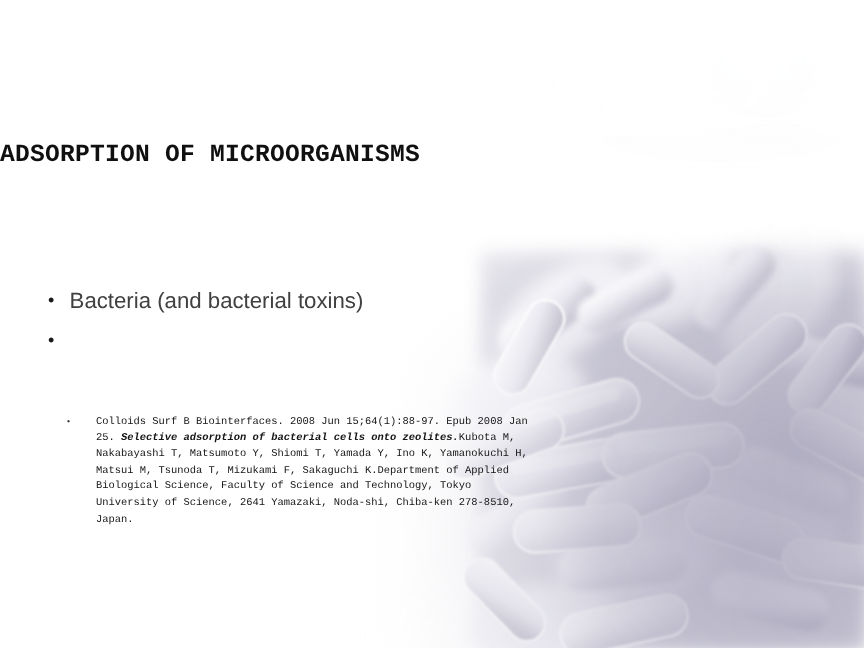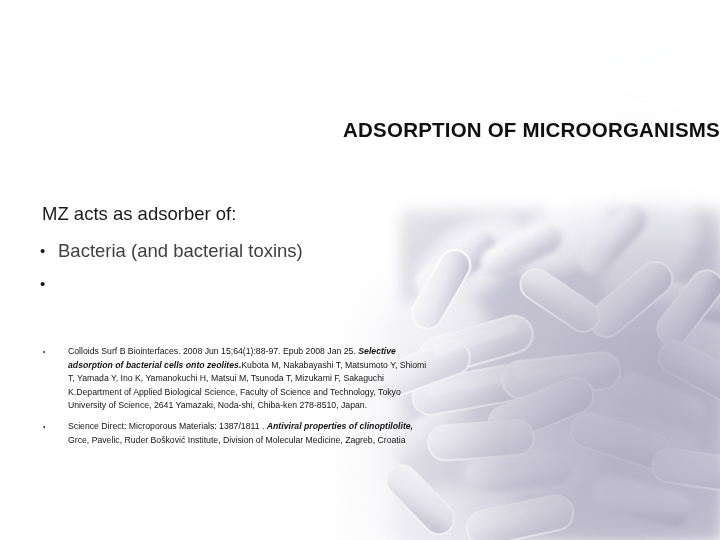--- a/index.html
+++ b/index.html
@@ -58,25 +58,26 @@
       rgba(255,255,255,0) 100%);
     pointer-events:none;
   }
   .svg-bg { position:absolute; inset:0; width:720px; height:540px; }
 
   
   .title {
     position:absolute;
     left:0; right:0;
     top:118px;
-    text-align:right;
+    text-align:left;
     font-size:20.5px;
     font-weight:bold;
     color:#101010;
     letter-spacing:0.2px;
+    font-family:Liberation Mono, monospace;
   }
 
   .lead {
     position:absolute;
     left:42px; top:203px;
     font-size:18.5px;
     color:#1a1a1a;
   }
 
   .bullets {
@@ -98,22 +99,23 @@
     text-align:left;
   }
   .bullet-text {
     font-size:18.5px;
     line-height:27px;
     color:#404040;
   }
 
   .refs {
     position:absolute;
-    left:38px; top:345px;
+    left:50px; top:345px;
     width:392px;
+    font-family:Liberation Mono, monospace;
   }
   .ref-row {
     display:flex;
     align-items:flex-start;
     margin-bottom:7px;
   }
   .ref-dot {
     flex:0 0 30px;
     font-size:7px;
     line-height:14px;
@@ -342,40 +344,33 @@
     </svg>
 
     <div class="haze"></div>
     <div class="haze2"></div>
     <div class="fade-top"></div>
     <div class="fade-left"></div>
   </div>
 
   <div class="title">ADSORPTION OF MICROORGANISMS</div>
 
-  <div class="lead">MZ acts as adsorber of:</div>
 
   <div class="bullets">
     <div class="bullet-row">
       <span class="bullet-dot">•</span>
       <span class="bullet-text">Bacteria (and bacterial toxins)</span>
     </div>
     <div class="bullet-row">
       <span class="bullet-dot">•</span>
     </div>
   </div>
 
   <div class="refs">
     <div class="ref-row">
       <span class="ref-dot">•</span>
       <span class="ref-text">
         <span>Colloids Surf B Biointerfaces. 2008 Jun 15;64(1):88-97. Epub 2008 Jan 25. </span><b>Selective adsorption of bacterial cells onto zeolites.</b><span>Kubota M, Nakabayashi T, Matsumoto Y, Shiomi T, Yamada Y, Ino K, Yamanokuchi H, Matsui M, Tsunoda T, Mizukami F, Sakaguchi K.Department of Applied Biological Science, Faculty of Science and Technology, Tokyo University of Science, 2641 Yamazaki, Noda-shi, Chiba-ken 278-8510, Japan.</span>
       </span>
     </div>
-    <div class="ref-row">
-      <span class="ref-dot">•</span>
-      <span class="ref-text">
-        <span>Science Direct: Microporous Materials: 1387/1811 . </span><b>Antiviral properties of clinoptilolite,</b><span> Grce, Pavelic, Ruder Bošković Institute, Division of Molecular Medicine, Zagreb, Croatia</span>
-      </span>
-    </div>
   </div>
 
 </div>
 
 </body></html>

